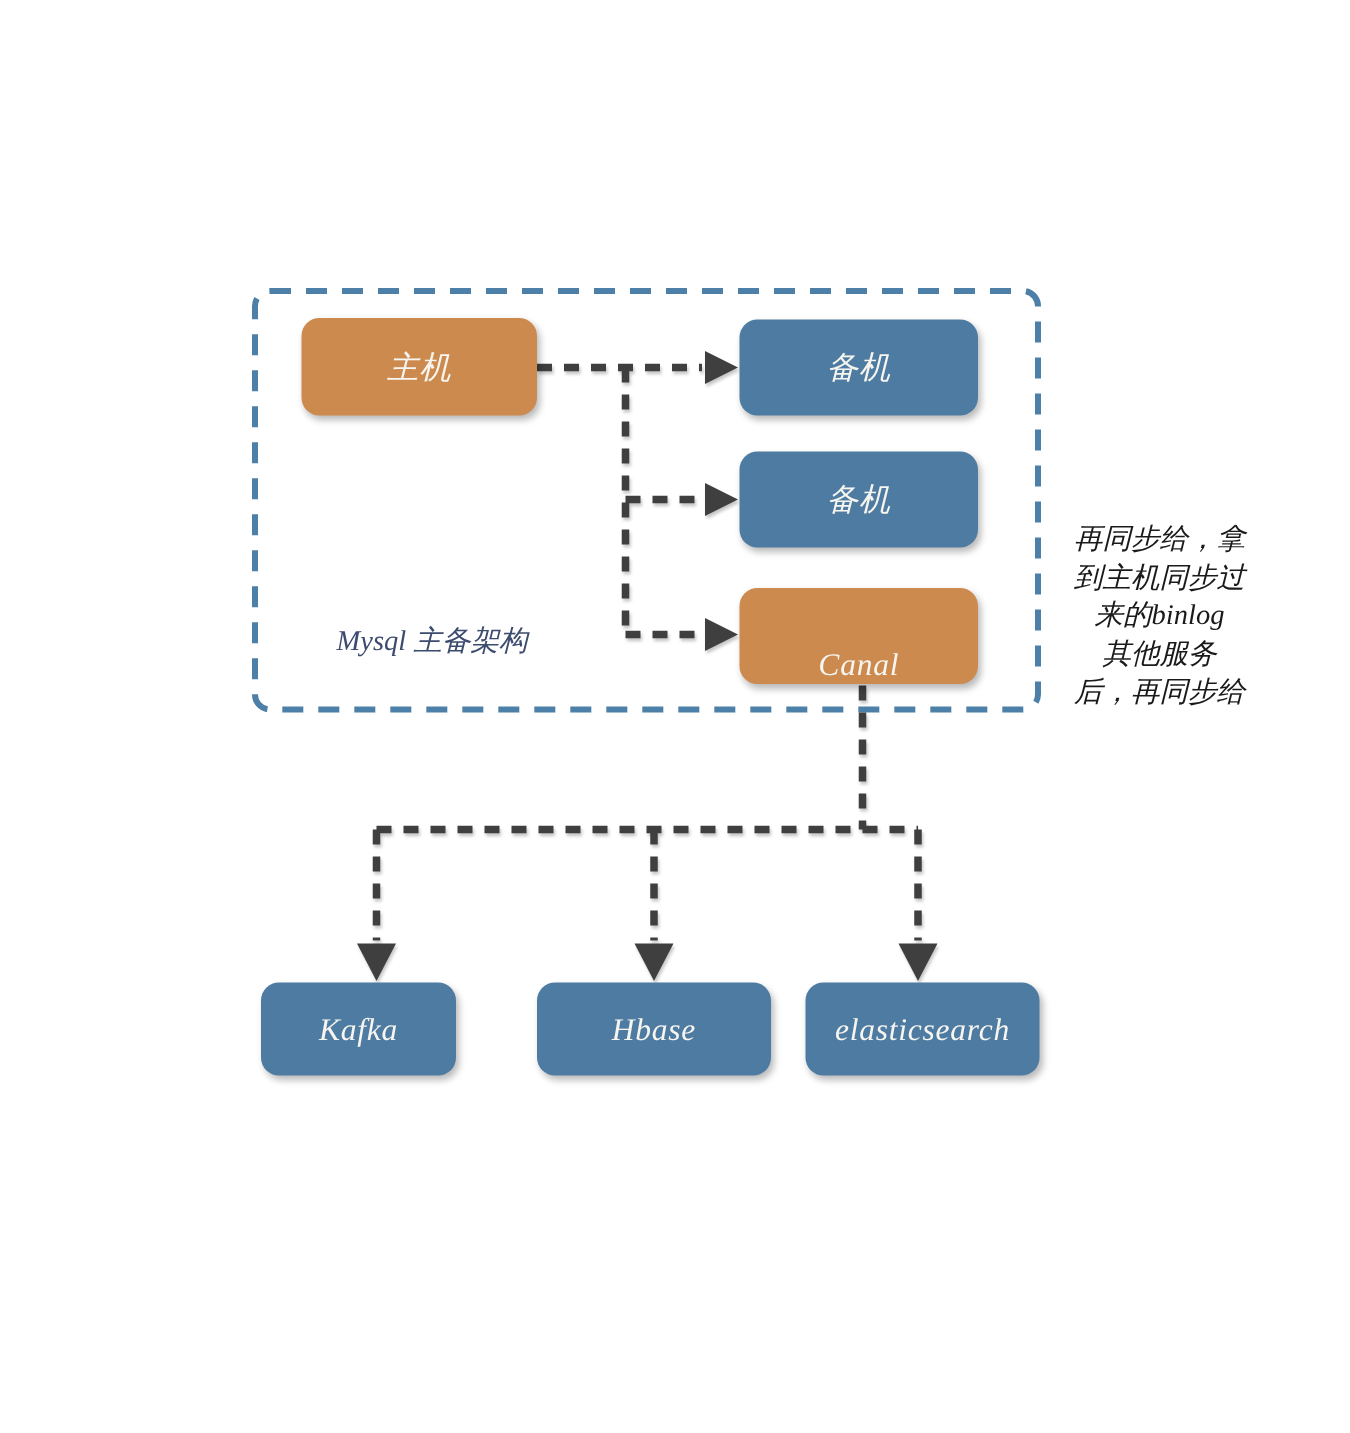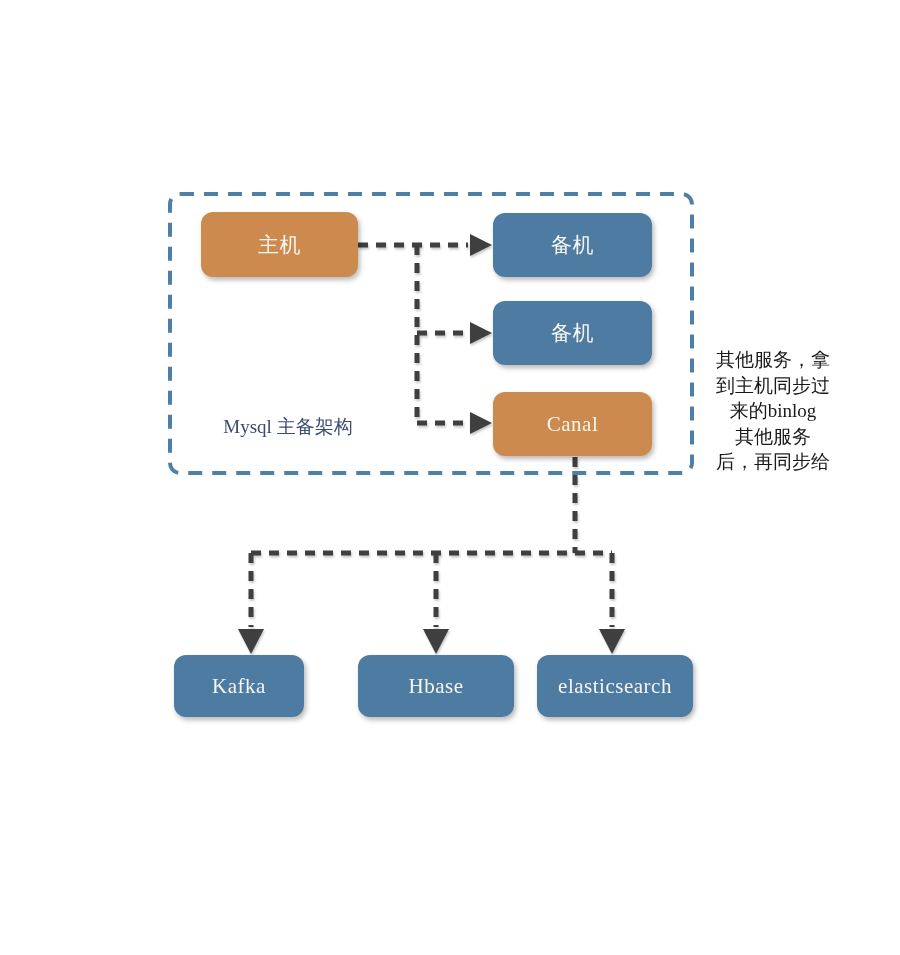--- a/index.html
+++ b/index.html
@@ -7,20 +7,21 @@
     padding: 0;
     background: #ffffff;
     font-family: "Liberation Serif", "DejaVu Serif", serif;
   }
   .canvas {
     position: relative;
     width: 900px;
     height: 955px;
     background: var(--background, #ffffff);
     overflow: hidden;
+    font-style: italic;
   }
   svg.diagram-lines {
     position: absolute;
     left: 0;
     top: 0;
     width: 900px;
     height: 955px;
   }
   .group-border {
     fill: none;
@@ -51,21 +52,21 @@
     font-size: 21px;
     letter-spacing: 0.5px;
     box-shadow: 2px 3px 5px rgba(0,0,0,0.28);
   }
   .node.orange { background: var(--box-orange, #CC8A4E); }
   .node.blue   { background: var(--box-blue,   #4E7BA1); }
 
   .node-master        { left: 201px; top: 212px; width: 157px; height: 65px; }
   .node-backup1       { left: 493px; top: 213px; width: 159px; height: 64px; }
   .node-backup2       { left: 493px; top: 301px; width: 159px; height: 64px; }
-  .node-canal         { left: 493px; top: 392px; width: 159px; height: 64px; }
+  .node-canal         { left: 493px; top: 392px; width: 159px; height: 64px; align-items: flex-end; }
   .node-kafka         { left: 174px; top: 655px; width: 130px; height: 62px; }
   .node-hbase         { left: 358px; top: 655px; width: 156px; height: 62px; }
   .node-elasticsearch { left: 537px; top: 655px; width: 156px; height: 62px; }
 
   .group-label {
     position: absolute;
     left: 192px;
     top: 414px;
     width: 192px;
     text-align: center;
@@ -145,20 +146,20 @@
     <span>Hbase</span>
   </div>
 
   <div class="node blue node-elasticsearch">
     <span>elasticsearch</span>
   </div>
 
   <div class="group-label">Mysql 主备架构</div>
 
   <div class="annotation">
-    <span>其他服务，拿</span>
+    <span>再同步给，拿</span>
     <span>到主机同步过</span>
     <span>来的binlog</span>
     <span>其他服务</span>
     <span>后，再同步给</span>
   </div>
 
 </div>
 
 </body></html>

